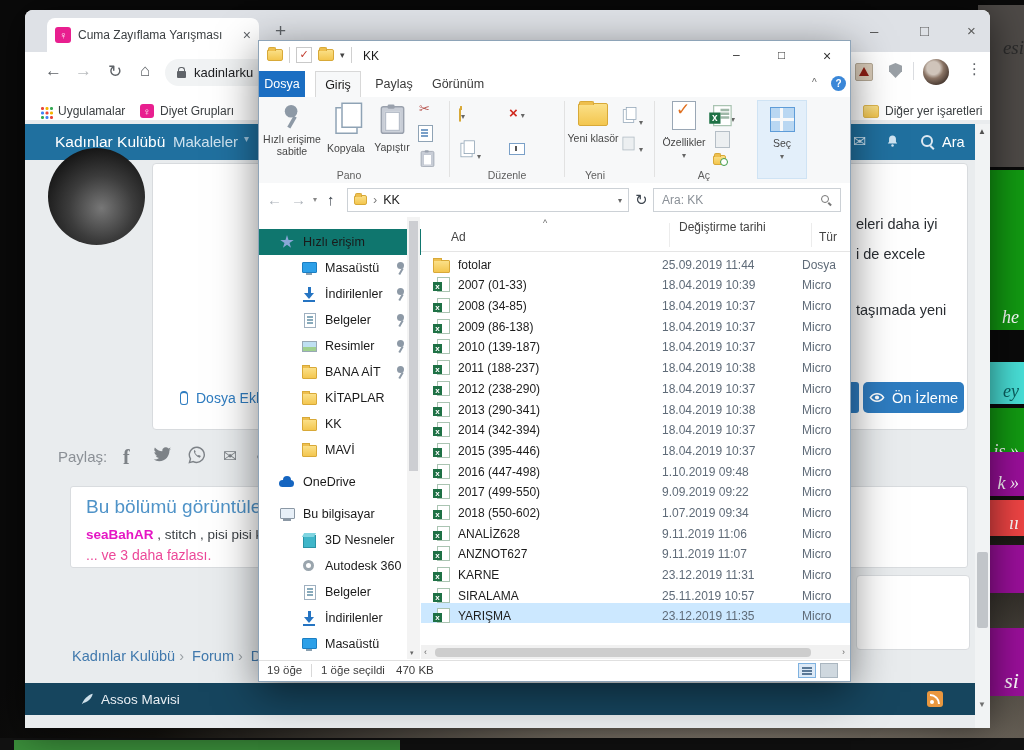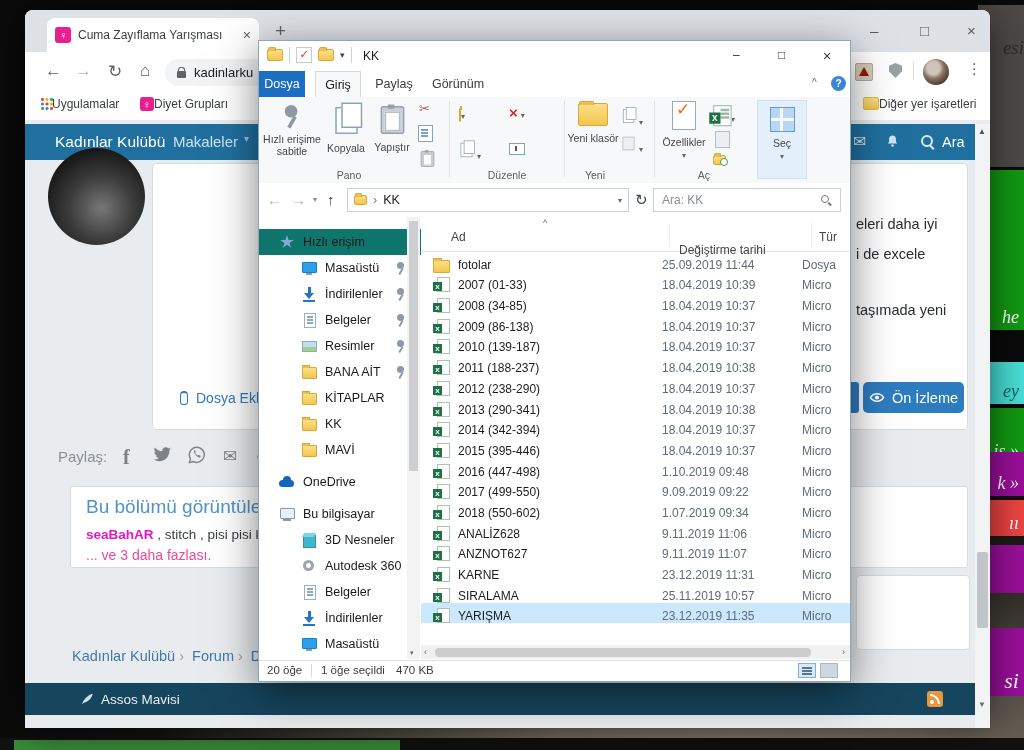--- a/index.html
+++ b/index.html
@@ -44,21 +44,21 @@
   .url{font-size:13px;color:#202124}
   .pdfic{position:absolute;left:830px;top:11px;width:16px;height:16px;background:#d9cbb8;border:1px solid #b5a996;border-radius:2px}
   .pdfic::after{content:"";position:absolute;left:3px;top:3px;border-left:5px solid transparent;border-right:5px solid transparent;border-bottom:9px solid #8d1d12}
   .shield{position:absolute;left:864px;top:11px;width:13px;height:15px;background:#9aa0a6;
           clip-path:polygon(50% 0,100% 18%,100% 55%,50% 100%,0 55%,0 18%)}
   .tb-sep{position:absolute;left:888px;top:10px;width:1px;height:18px;background:#dadce0}
   .avatar{position:absolute;left:898px;top:7px;width:26px;height:26px;border-radius:50%;
           background:radial-gradient(circle at 40% 35%,#cfc4ba 0 28%,#8a7465 45%,#4a3b33 75%,#2c221c 100%)}
   .dots{position:absolute;left:942px;top:8px;font-size:15px;color:#5f6368;letter-spacing:0}
   .bookmarks{position:absolute;left:0;top:82px;right:0;height:28px;background:#fff;border-bottom:1px solid #e8eaed}
-  .bm{position:absolute;top:5px;display:flex;align-items:flex-start;font-size:12px;color:#3c4043}
+  .bm{position:absolute;top:12px;display:flex;align-items:flex-end;gap:6px;font-size:12px;color:#3c4043}
   .grid9{width:12px;height:12px;position:relative;flex:none}
   .grid9::before{content:"";position:absolute;left:1px;top:1px;width:2.5px;height:2.5px;border-radius:50%;background:#e8453c;
      box-shadow:4.5px 0 0 #f4b400,9px 0 0 #34a853,0 4.5px 0 #4285f4,4.5px 4.5px 0 #e8453c,9px 4.5px 0 #f4b400,0 9px 0 #34a853,4.5px 9px 0 #4285f4,9px 9px 0 #e8453c}
   .bmfold{width:14px;height:11px;background:linear-gradient(#fbe088,#f3c64f);border:1px solid #e0b84e;border-radius:2px;position:relative;flex:none}
   
   .page{position:absolute;left:0;top:110px;right:0;bottom:0;background:#e9ecee;overflow:hidden}
   .navbar{position:absolute;left:0;top:4px;right:15px;height:36px;background:#20709f}
   .brand{position:absolute;left:30px;top:9px;color:#fff;font-size:15.5px}
   .navmenu{position:absolute;left:148px;top:9px;color:#cfe2ef;font-size:15px;display:flex;gap:6px;align-items:flex-start}
   .navmenu .car{font-size:10px;color:#9cc3dc}
@@ -194,21 +194,21 @@
   .ic-3d .sicon::after{content:"";position:absolute;left:2px;top:1px;width:12px;height:4px;background:#7fd4e0;transform:skewX(-30deg)}
   .ic-autodesk .sicon::before{content:"";position:absolute;left:2px;top:2px;width:11px;height:11px;border:3px solid #9aa5ad;border-radius:50%;box-sizing:border-box}
   .side-sb{position:absolute;left:148px;top:176px;width:13px;bottom:22px;background:#f3f3f3}
   .side-thumb{position:absolute;left:2px;top:4px;width:9px;height:250px;background:#cdced2}
   .side-down{position:absolute;left:3px;bottom:2px;font-size:7px;color:#666}
   
   .filelist{position:absolute;left:162px;top:176px;right:0;bottom:37px;overflow:hidden}
   .fl-head{position:absolute;left:0;top:0;right:0;height:34px;border-bottom:1px solid #e5e5e5;font-size:12px;color:#444}
   .h-ad{position:absolute;left:30px;top:13px}
   .h-sort{position:absolute;left:122px;top:1px;font-size:9px;color:#666}
-  .h-date{position:absolute;left:258px;top:26px}
+  .h-date{position:absolute;left:258px;top:3px}
   .h-tur{position:absolute;left:398px;top:13px}
   .h-sep{position:absolute;top:6px;width:1px;height:24px;background:#ececec}
   .fl-rows{position:absolute;left:0;top:34px;right:0}
   .frow{height:20.7px;display:flex;align-items:flex-end;font-size:12px}
   .frow.selected{background:#cce8ff}
   .ficon{margin-left:12px;width:17px;height:16px;position:relative;flex:none}
   .k-folder .ficon::before{content:"";position:absolute;left:0;top:4px;width:15px;height:11px;background:linear-gradient(#fbe088,#f3c64f);border:1px solid #d8a938;border-radius:1px}
   .k-folder .ficon::after{content:"";position:absolute;left:0;top:2px;width:7px;height:2px;background:#eebf4e;border:1px solid #d8a938;border-bottom:none}
   .k-excel .ficon::before{content:"";position:absolute;left:4px;top:1px;width:11px;height:13px;background:#fff;border:1px solid #aac4b2}
   .k-excel .ficon::after{content:"x";position:absolute;left:0;top:6px;width:9px;height:9px;background:#1e7145;color:#fff;font-size:8px;line-height:9px;text-align:center;font-weight:bold}
@@ -715,20 +715,20 @@
         </div>
     </div>
   </div>
   <div class="fl-hscroll">
     <span class="hs-arrow" style="left:3px">‹</span>
     <span class="hs-thumb"></span>
     <span class="hs-arrow" style="right:5px">›</span>
   </div>
 
   <div class="ex-status">
-    <span class="st" style="left:8px">20 öğe</span>
+    <span class="st" style="left:8px">19 öğe</span>
     <span class="st-sep"></span>
     <span class="st" style="left:62px">1 öğe seçildi</span>
     <span class="st" style="left:137px">470 KB</span>
     <span class="viewbtn vb1"></span>
     <span class="viewbtn vb2"></span>
   </div>
 </div>
 
 </body></html>

